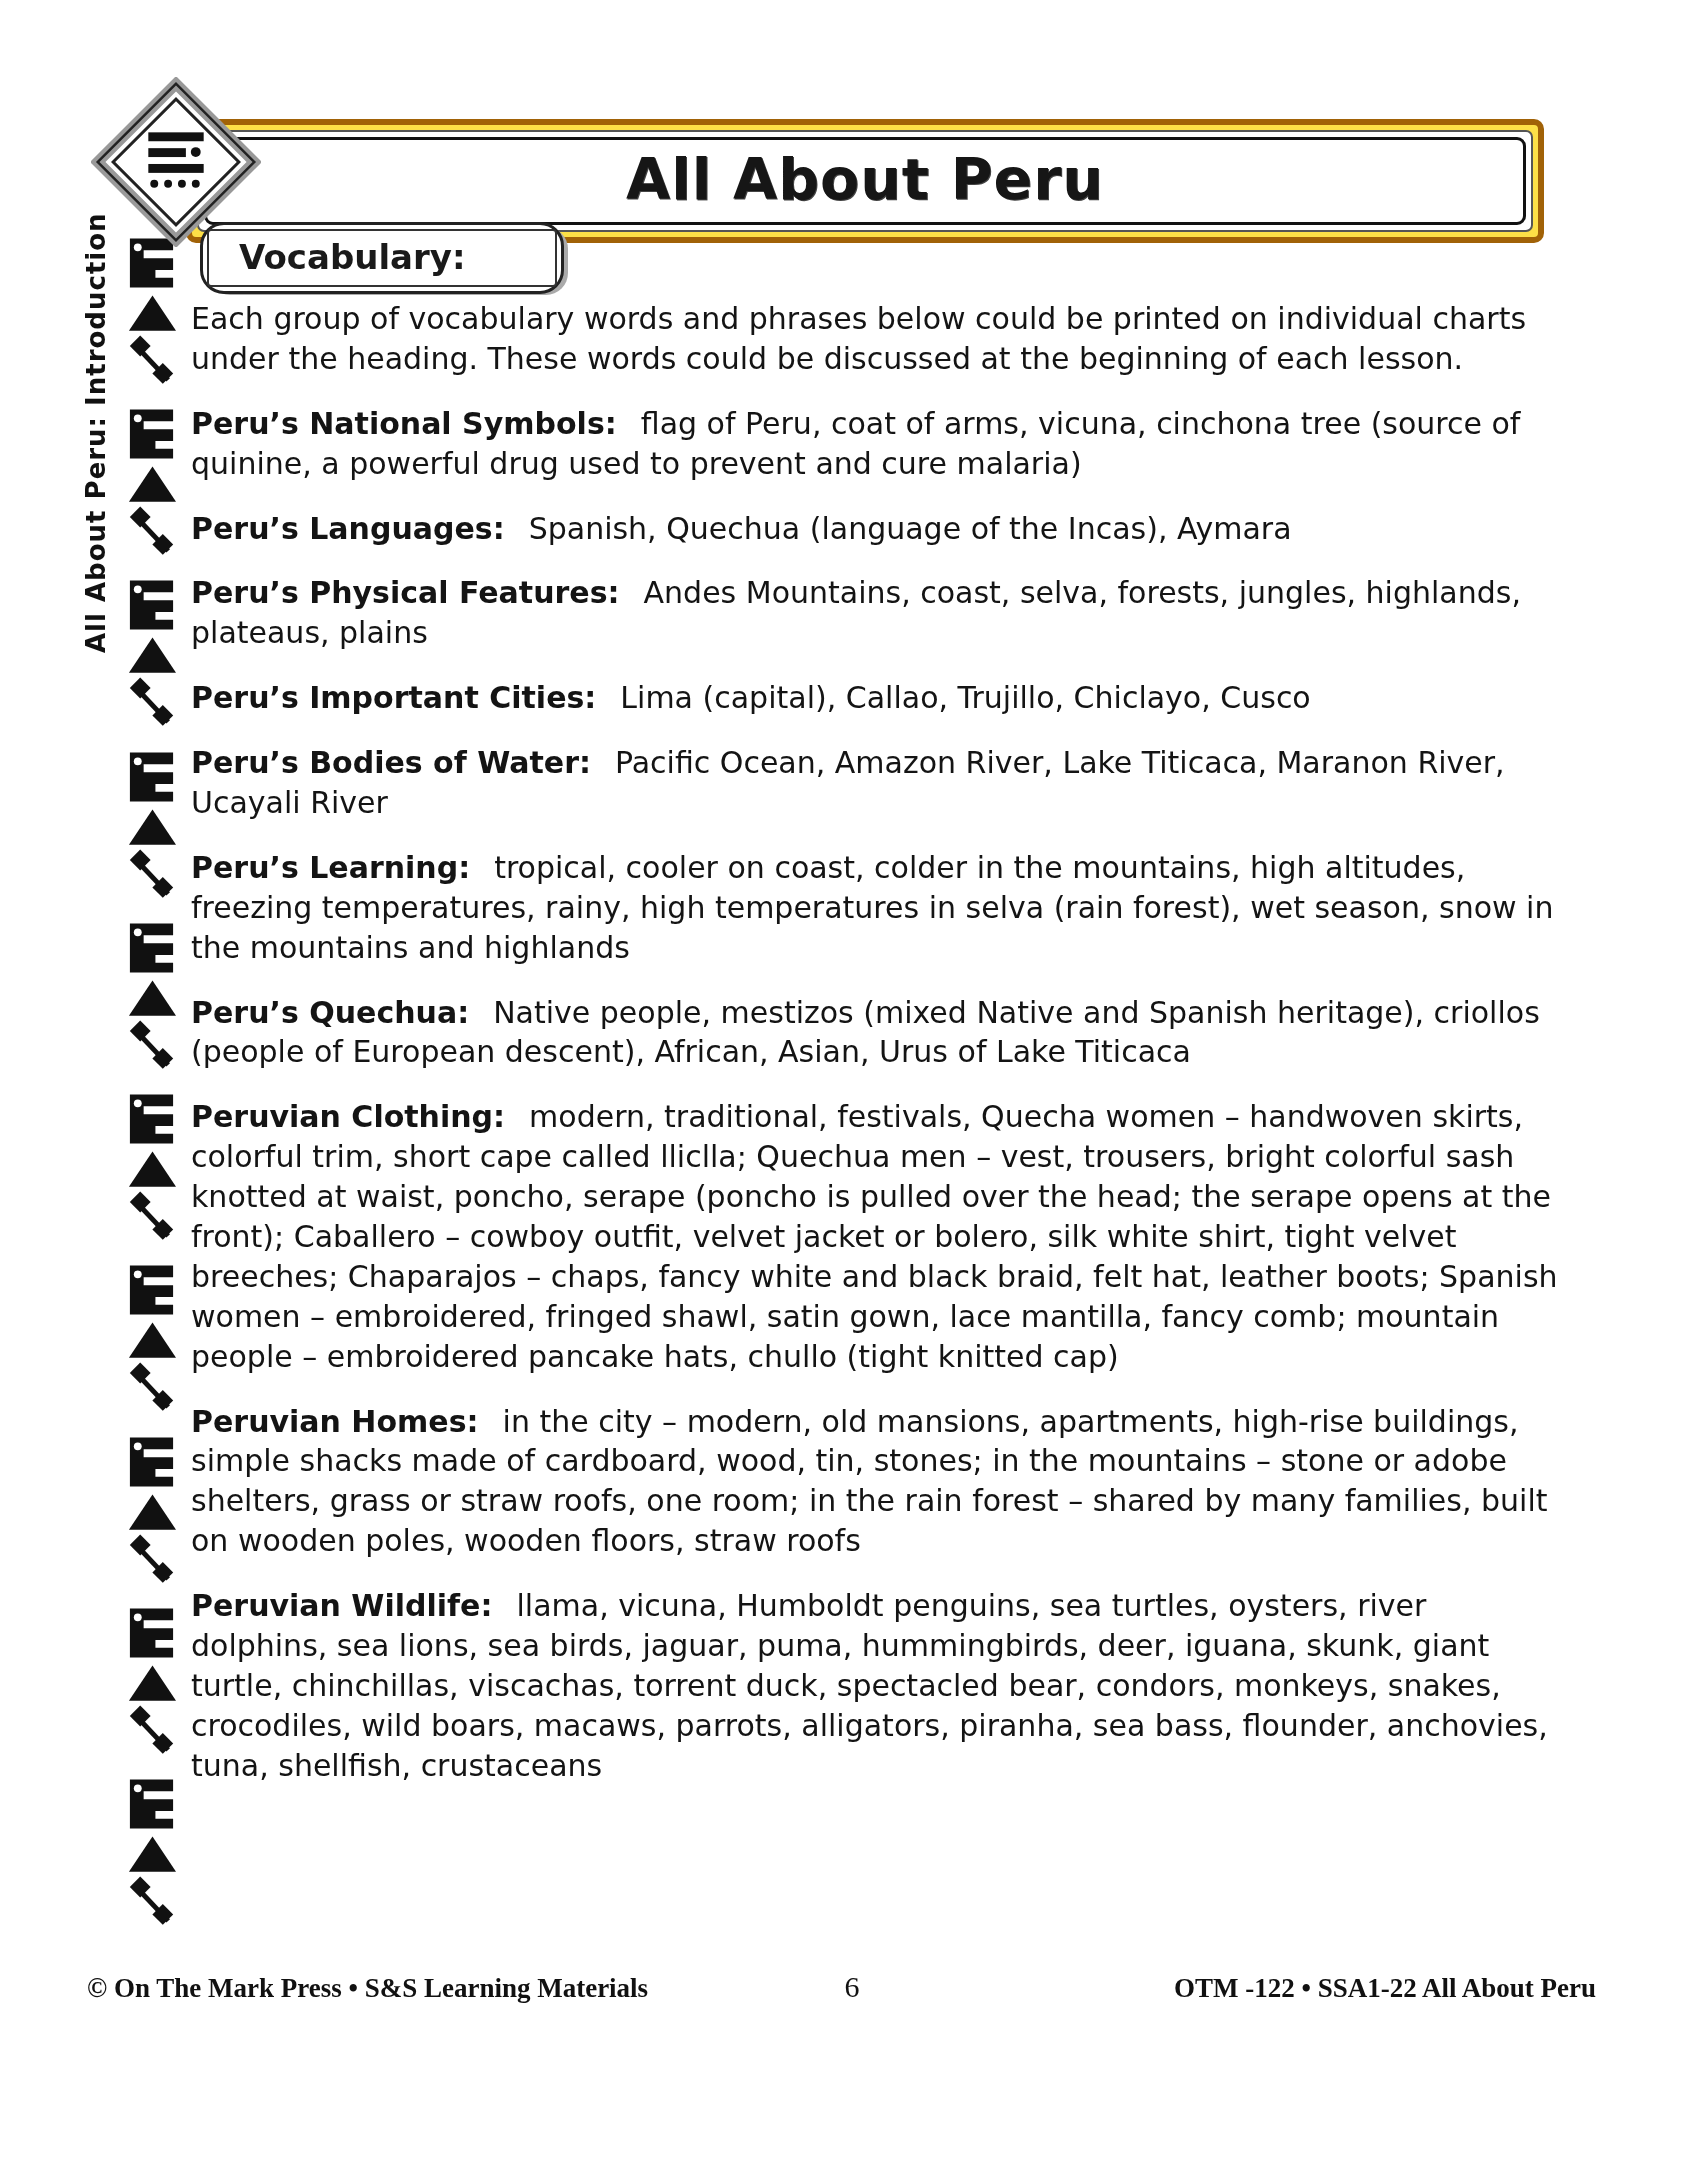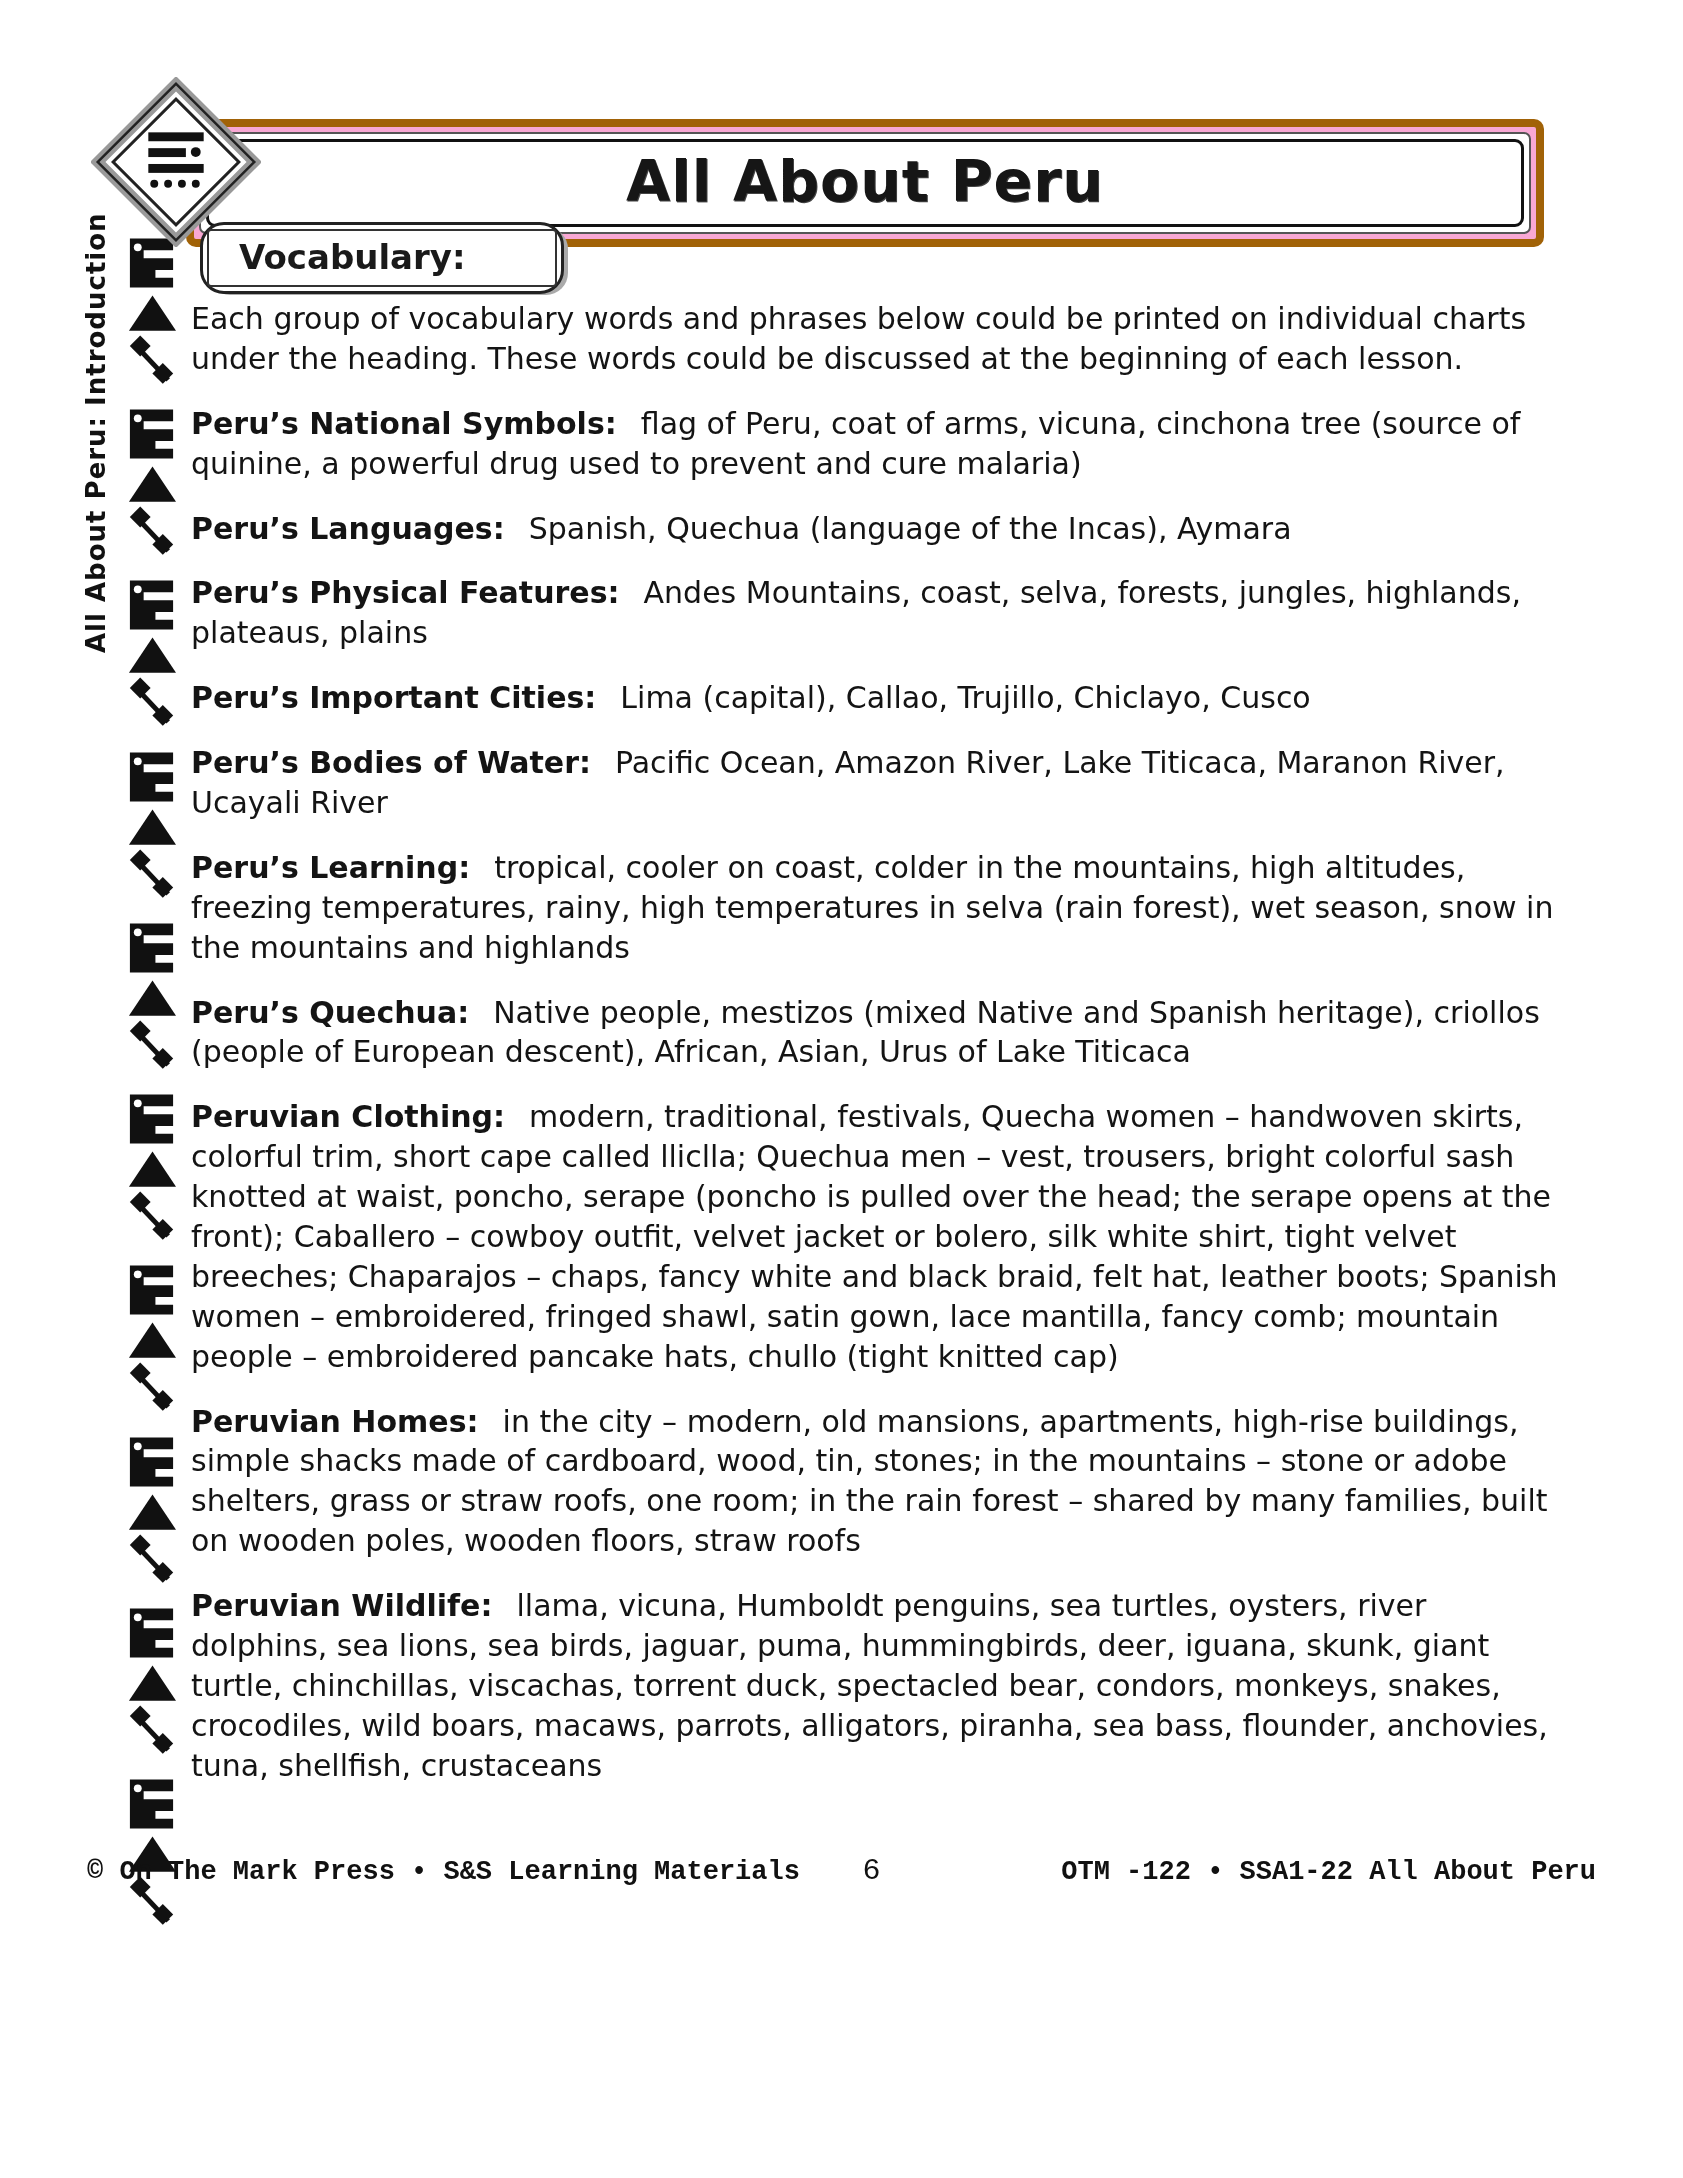--- a/index.html
+++ b/index.html
@@ -7,21 +7,21 @@
     position:relative;
     width:1683px;height:2178px;
     background:#fff;
     font-family:"DejaVu Sans",sans-serif;
     color:#111;
     overflow:hidden;
   }
 
   
   .banner{position:absolute;left:186px;top:119px;width:1358px;z-index:1;}
-  .banner-outer{border:8px solid #a16207;background:#f9a8d4;border-radius:10px;padding:5px;}
+  .banner-outer{border:6px solid #a16207;background:#fde047;border-radius:10px;padding:5px;}
   .banner-mid{border:2px solid #555;background:#fff;border-radius:7px;padding:5px;}
   .banner-inner{border:3px solid #111;border-radius:9px;}
   .banner-inner h1{
     margin:0;padding:6px 10px 10px 10px;text-align:center;
     font-size:57px;font-weight:bold;letter-spacing:1px;color:#161616;
     text-shadow:1px 1px 0 #444;
   }
 
   
   .logo{position:absolute;left:91px;top:77px;width:170px;height:170px;z-index:2;}
@@ -58,23 +58,23 @@
   .content{
     position:absolute;left:191px;top:299px;width:1368px;
     font-size:30px;line-height:1.33;color:#141414;
   }
   .content p{margin:0 0 25px 0;}
   .intro{margin-bottom:30px;}
   .term{font-weight:bold;margin-right:24px;white-space:nowrap;}
 
   
   .footer{
-    position:absolute;left:87px;right:87px;top:1854px;
+    position:absolute;left:87px;right:87px;top:1970px;
     display:flex;justify-content:space-between;align-items:baseline;
-    font-family:Liberation Mono, monospace;
+    font-family:Liberation Serif, serif;
     gap:23px;
   }
   .footer .f-left,.footer .f-right{font-weight:bold;font-size:27px;color:#111;}
   .footer .f-page{font-size:30px;color:#111;transform:translateX(-59px);}
 </style>
 </head>
 <body>
 
 <div class="page">
 

